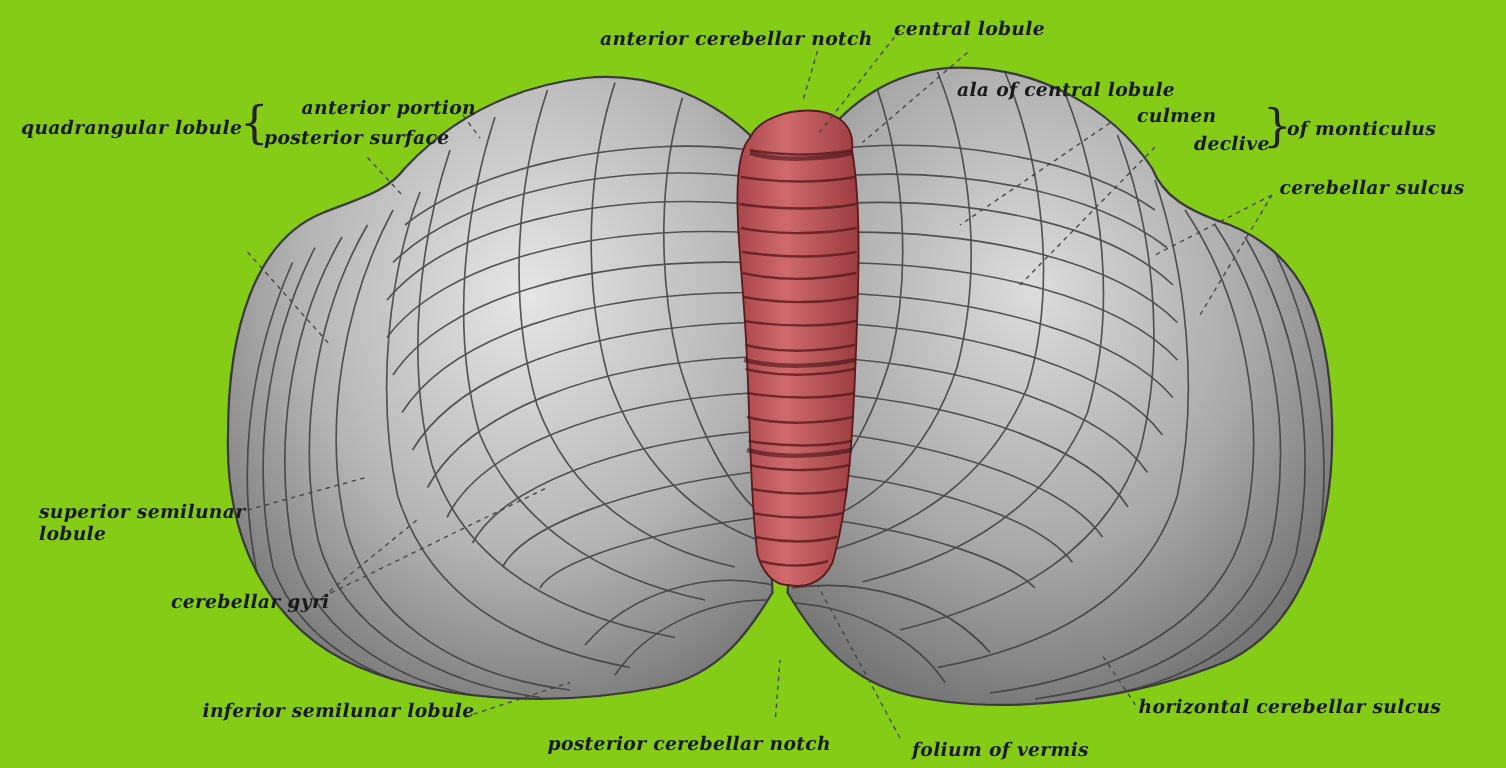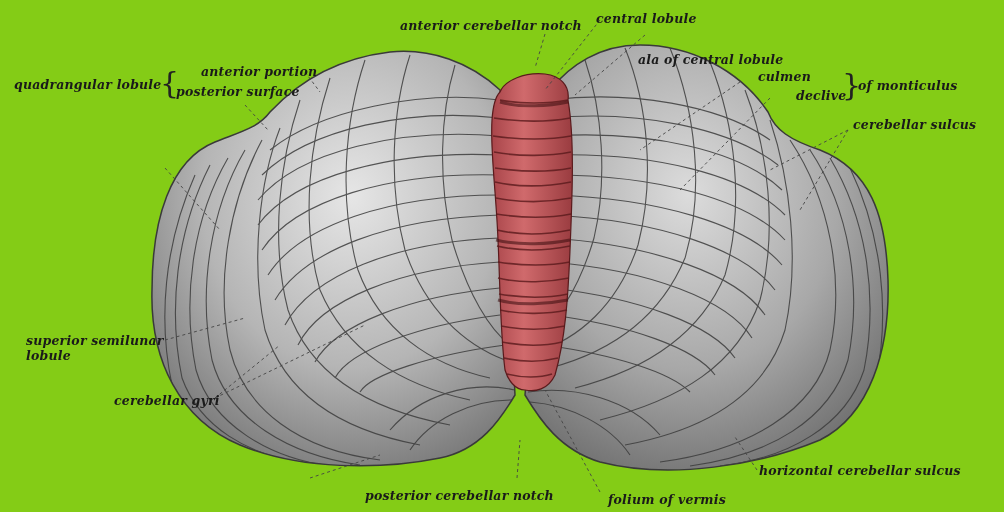--- a/index.html
+++ b/index.html
@@ -189,17 +189,18 @@
 
   <div class="lbl" style="left:853px; top:117px;">cerebellar sulcus</div>
 
 
   <div class="lbl center" style="left:26px; top:333px; width:140px;">
     <div>superior semilunar</div>
     <div>lobule</div>
   </div>
 
   <div class="lbl" style="left:114px; top:393px;">cerebellar gyri</div>
+  <div class="lbl" style="left:135px; top:466px;">inferior semilunar lobule</div>
   <div class="lbl" style="left:365px; top:488px;">posterior cerebellar notch</div>
   <div class="lbl" style="left:608px; top:492px;">folium of vermis</div>
   <div class="lbl" style="left:759px; top:463px;text-align:center;">horizontal cerebellar sulcus</div>
 
 </div>
 
 </body></html>

